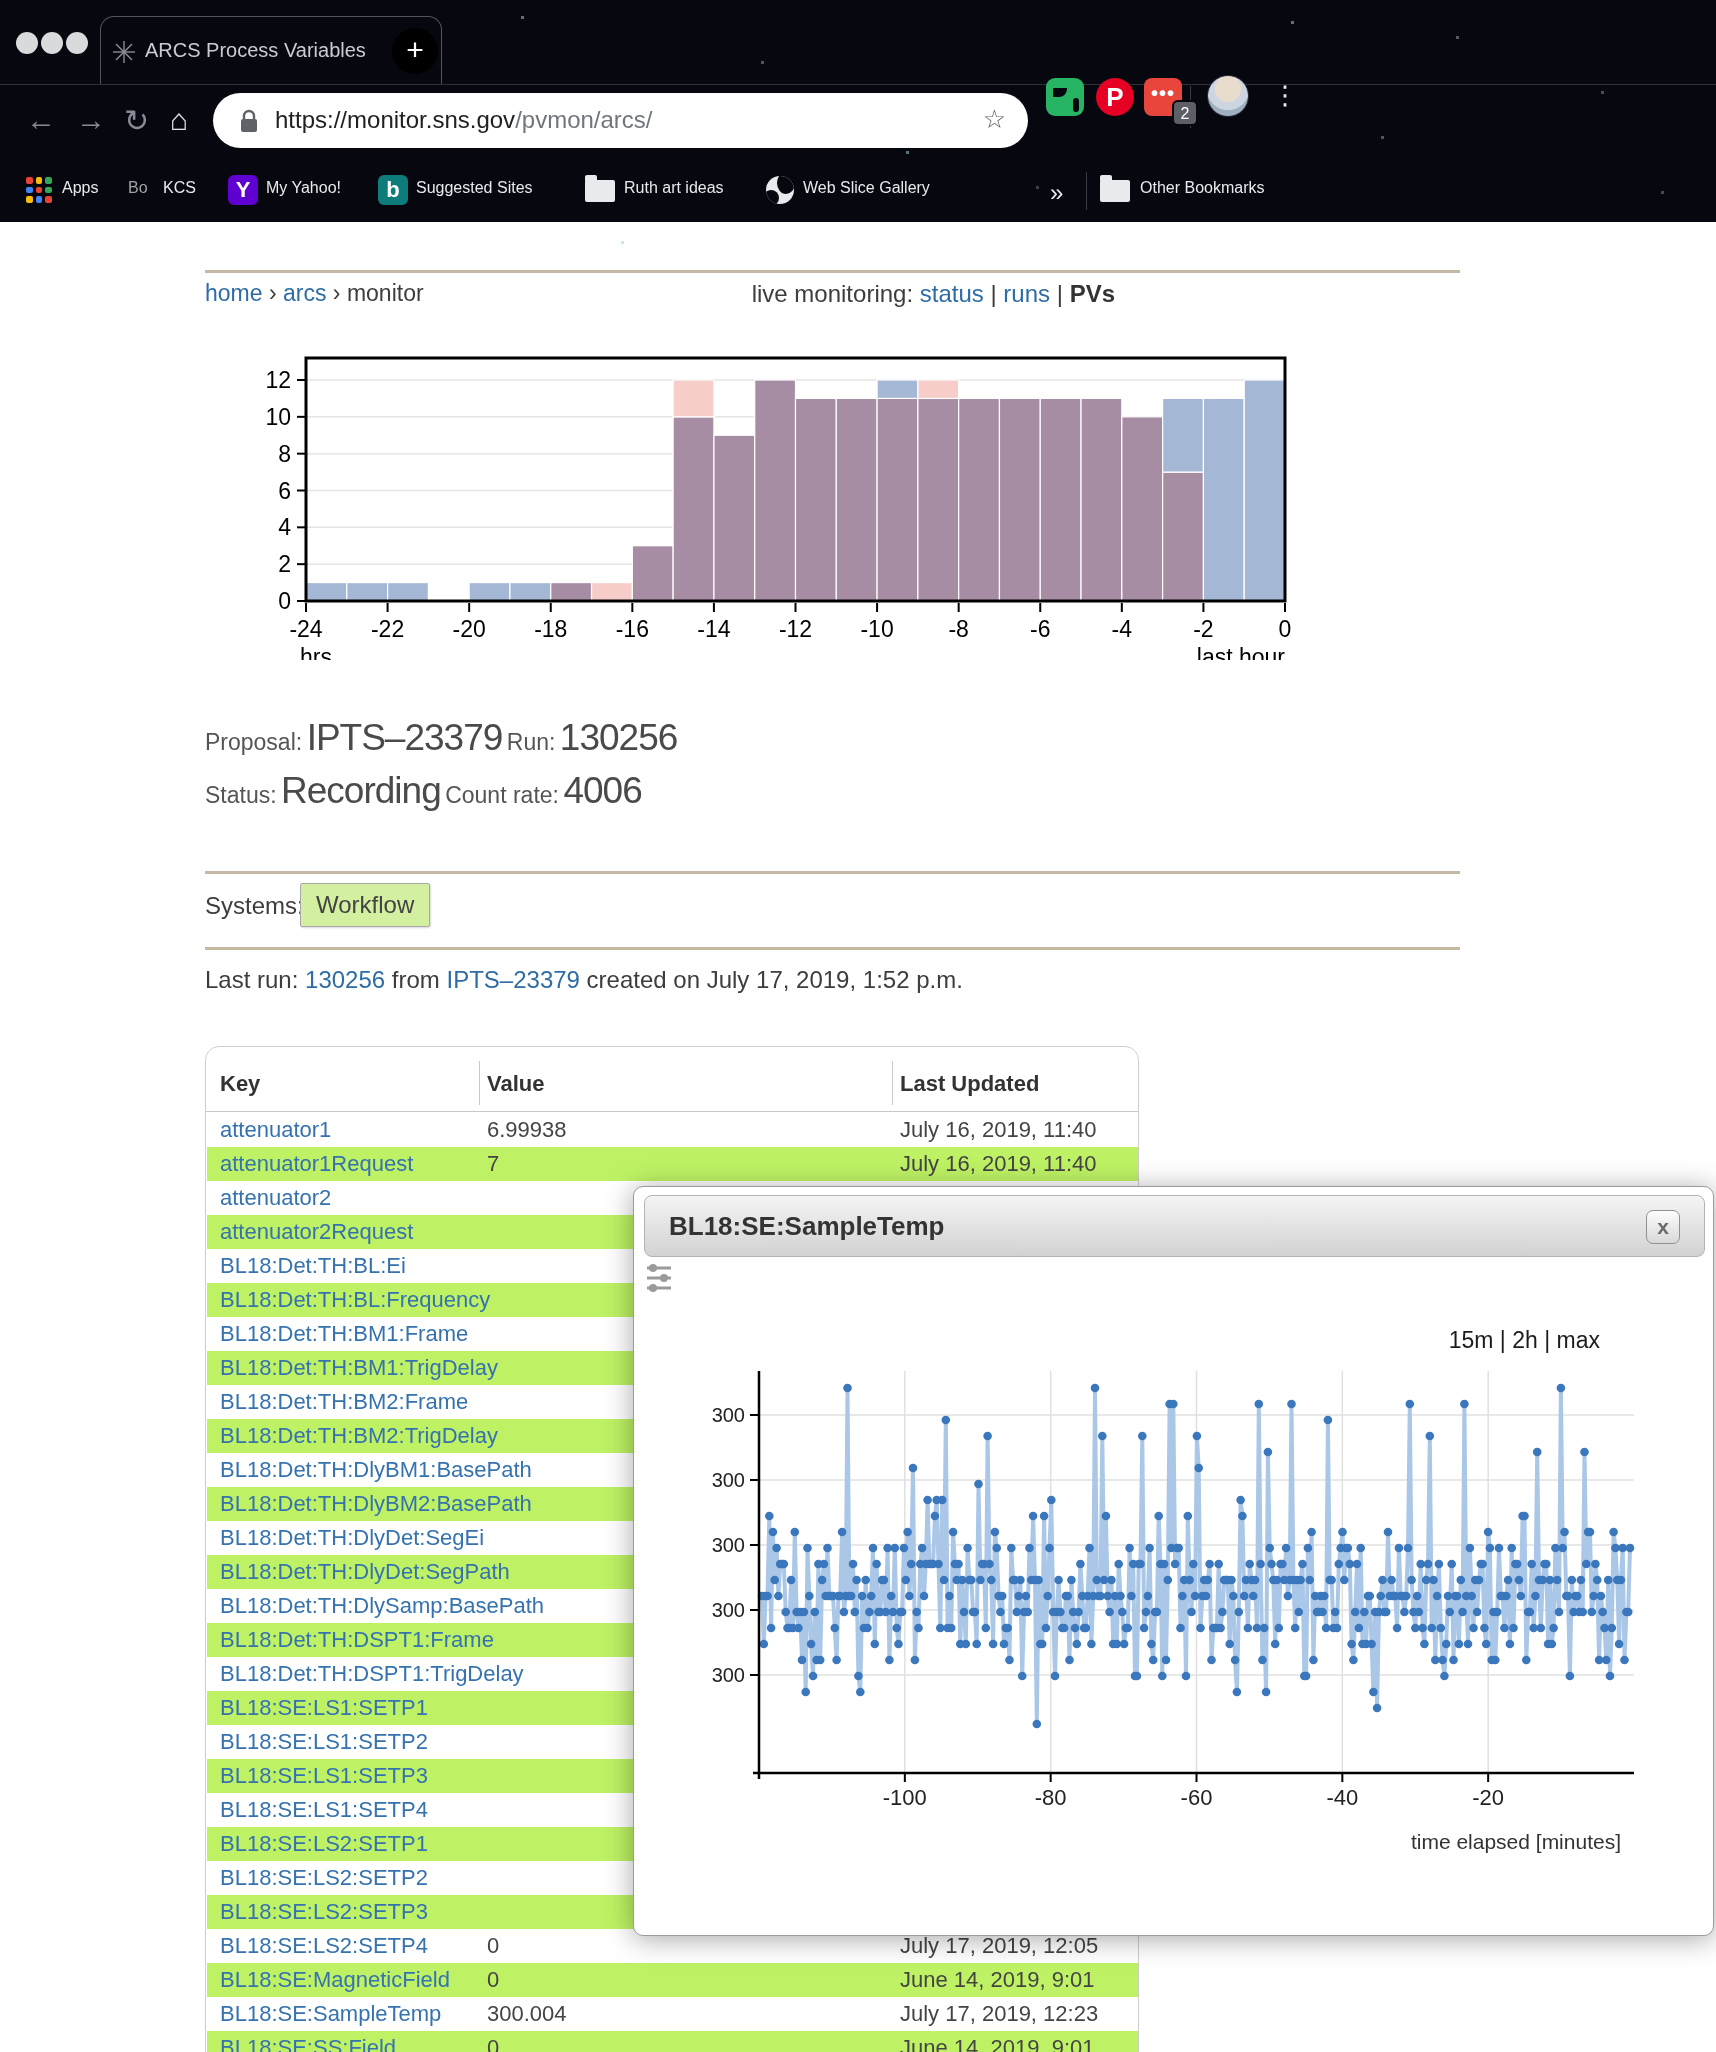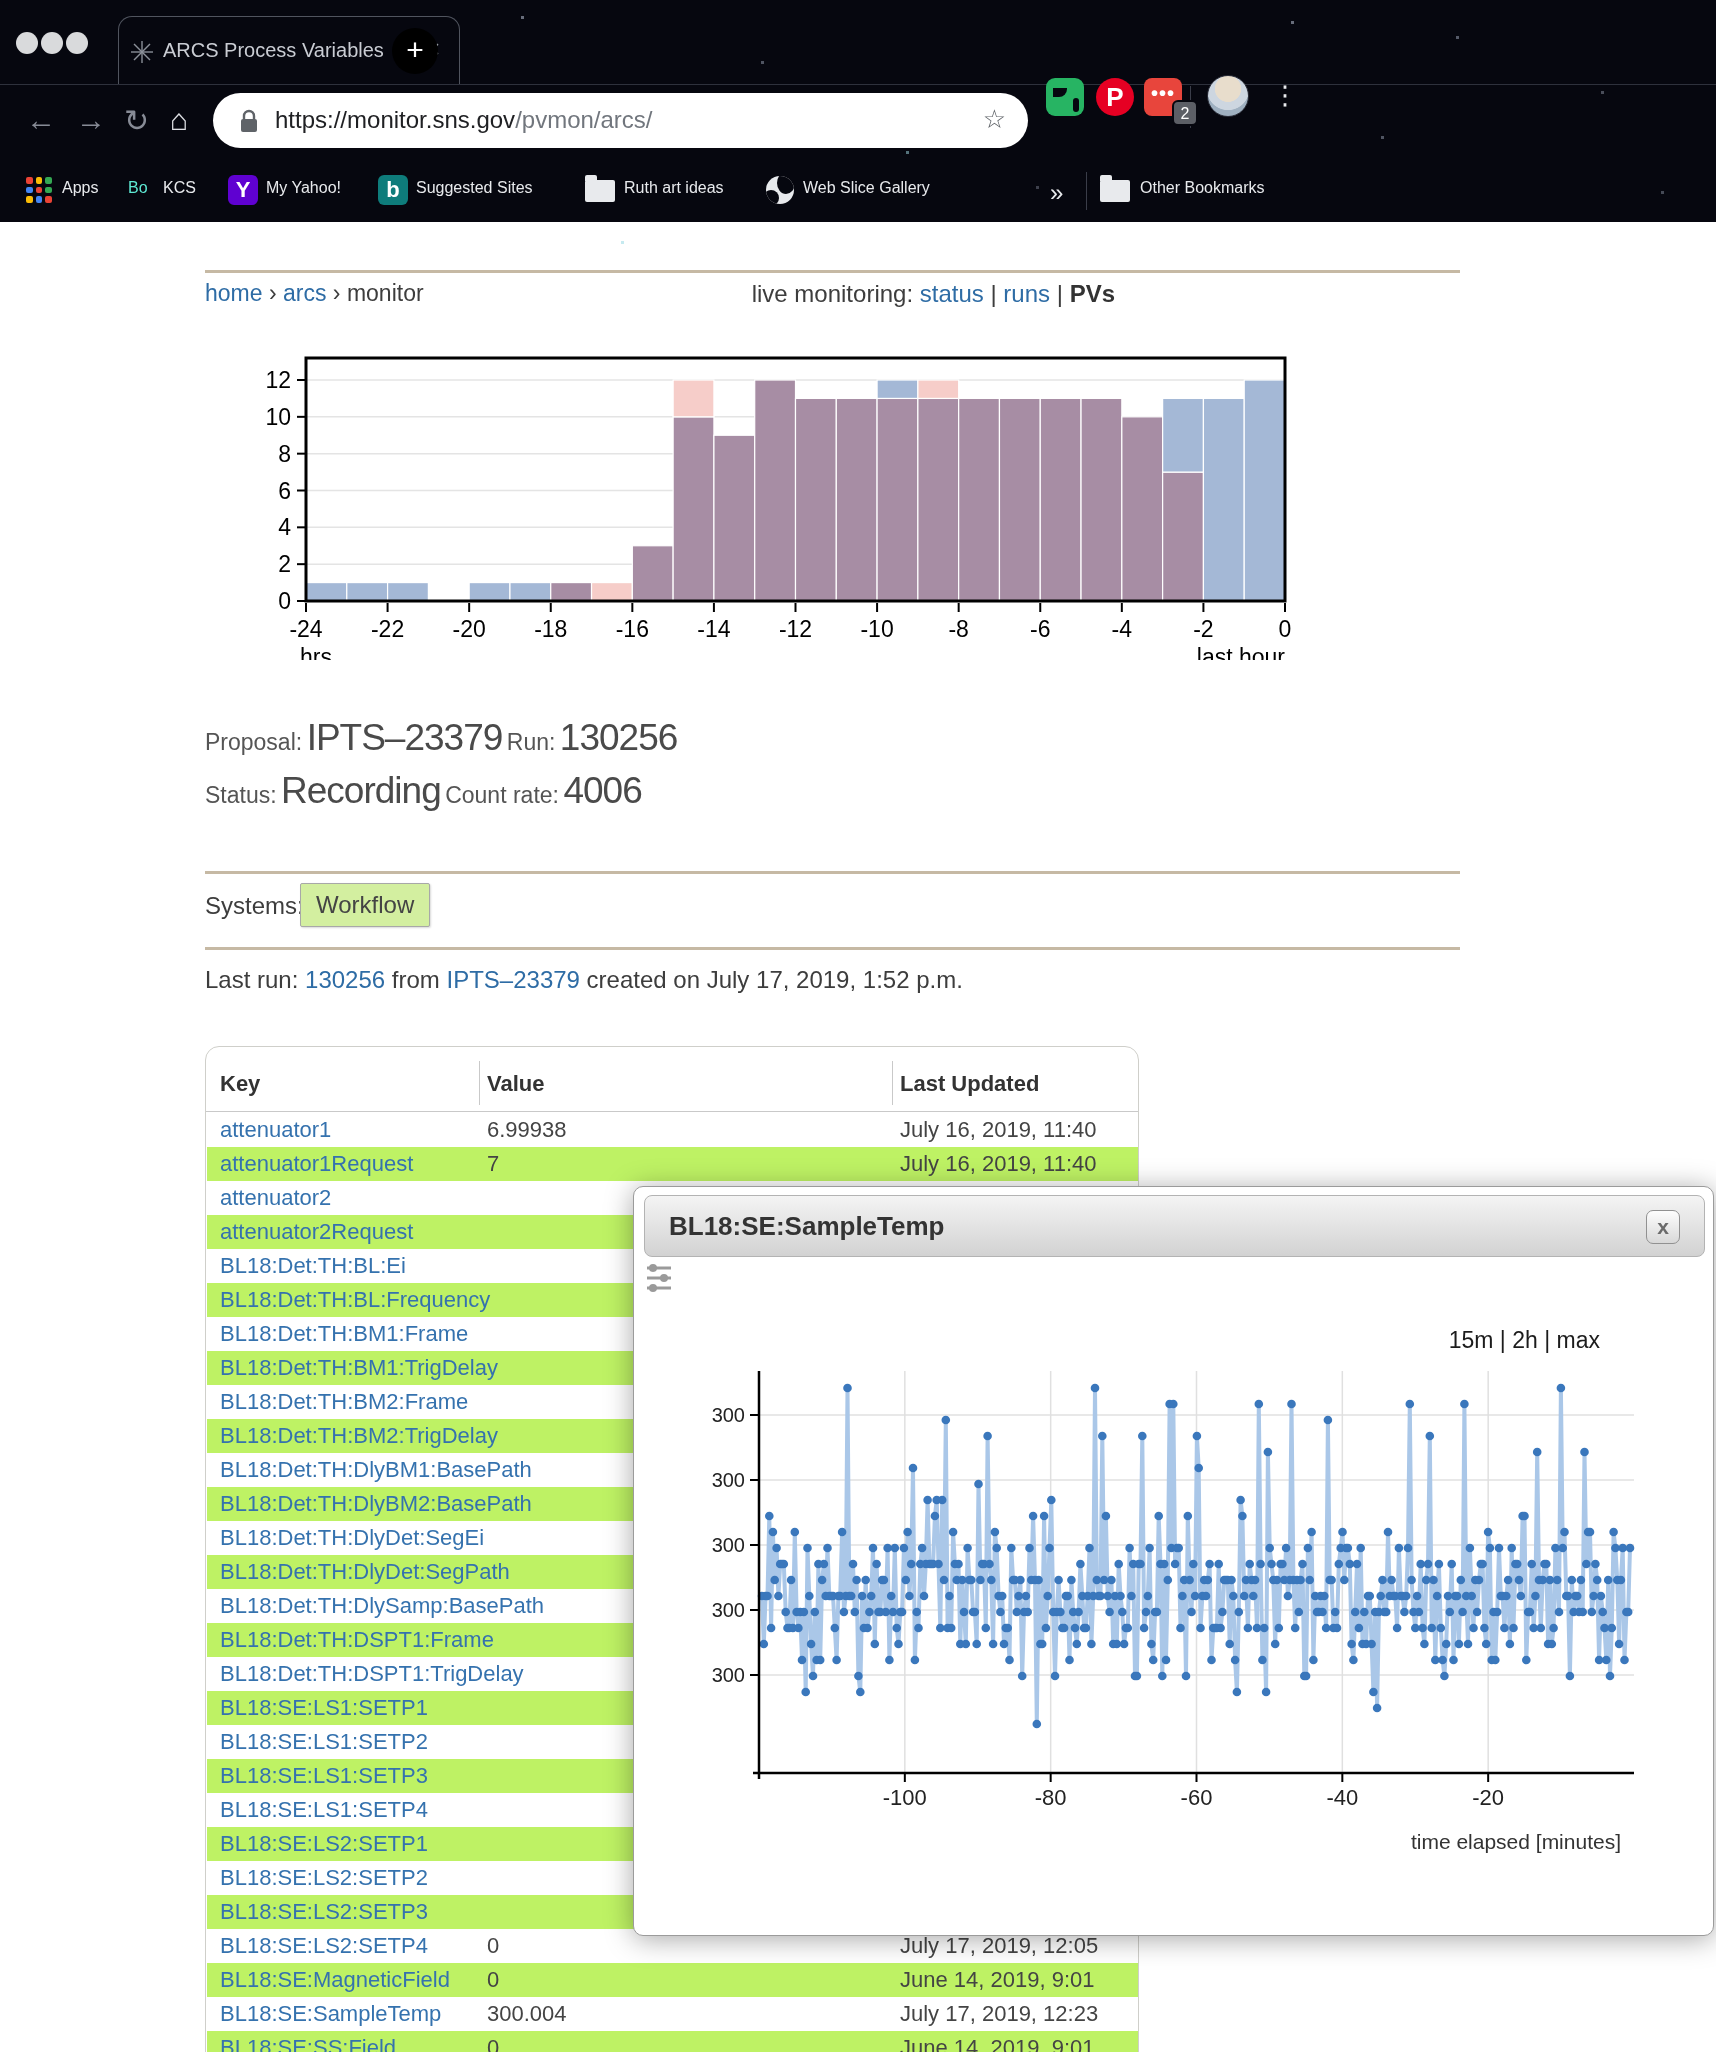--- a/index.html
+++ b/index.html
@@ -10,21 +10,21 @@
   .chrome { position:absolute; left:0; top:0; width:1716px; height:222px; background:#06070f; }
   .stars { position:absolute; left:2px; top:2px; width:1px; height:1px; background:transparent;
     box-shadow: 520px 15px 0 1px rgba(200,210,230,.5), 620px 240px 0 1px rgba(160,220,230,.6),
     760px 60px 0 1px rgba(190,200,220,.4), 1290px 20px 0 1px rgba(200,210,230,.5),
     1455px 35px 0 1px rgba(180,190,210,.45), 1600px 90px 0 1px rgba(200,210,230,.35),
     240px 175px 0 1px rgba(180,190,210,.35), 905px 150px 0 1px rgba(160,220,230,.5),
     1380px 135px 0 1px rgba(190,200,220,.4), 430px 95px 0 1px rgba(120,130,150,.4),
     1035px 185px 0 1px rgba(190,200,220,.3), 1660px 190px 0 1px rgba(190,200,220,.35); }
   .traffic { position:absolute; top:32px; width:22px; height:22px; border-radius:50%; background:#d9dadc; }
   .tab { position:absolute; left:100px; top:16px; width:342px; height:68px; border:1px solid #50545e;
-    border-bottom:none; border-radius:14px 14px 0 0; background:#06070f;margin-left:18px; }
+    border-bottom:none; border-radius:14px 14px 0 0; background:#06070f; }
   .tab-fav { position:absolute; left:12px; top:24px; width:22px; height:22px; }
   .tab-title { position:absolute; left:44px; top:22px; font-size:20px; color:#c9ccd3; white-space:nowrap; }
   .tab-close { position:absolute; right:18px; top:21px; font-size:19px; color:#9aa0a6; }
   .newtab { position:absolute; left:392px; top:28px; width:46px; height:46px; border-radius:50%; background:#000;
     color:#fff; font-size:30px; text-align:center; line-height:44px; }
   .toolbar-sep { position:absolute; left:0; top:84px; width:1716px; height:1px; background:#2e313c; }
   .navbtn { position:absolute; top:103px; font-size:30px; color:#878b96; }
   .pill { position:absolute; left:213px; top:93px; width:815px; height:55px; background:#fff; border-radius:28px; }
   .lock { position:absolute; left:27px; top:16px; }
   .url { position:absolute; left:62px; top:13px; font-size:24px; color:#202124; white-space:nowrap; }
@@ -37,21 +37,21 @@
   .pinterest { border-radius:50%; background:#e60023; color:#fff; font-weight:bold; font-size:26px; text-align:center; line-height:38px; }
   .redext { border-radius:8px; background:#e8453c; color:#fff; font-weight:bold; font-size:20px; text-align:center; line-height:30px; letter-spacing:1px; }
   .badge { position:absolute; left:1172px; top:100px; width:26px; height:26px; background:#5c5f66; border:2px solid #06070f;
     border-radius:6px; color:#fff; font-size:16px; text-align:center; line-height:23px; z-index:3; }
   .vsep { position:absolute; width:1px; background:#3a3d49; }
   .avatar { position:absolute; left:1207px; top:75px; width:42px; height:42px; border-radius:50%;
     background:radial-gradient(circle at 50% 32%, #e8ddcc 0 38%, #cdd6e0 40% 62%, #9fb0c0 64%); border:1px solid #2a2d38; }
   .menu3 { position:absolute; left:1272px; top:80px; font-size:26px; color:#e8eaed; }
   .bookmarks { position:absolute; left:0; top:160px; width:1716px; height:62px; }
   .bm-label { position:absolute; top:19px; font-size:16px; color:#e8eaed; white-space:nowrap; }
-  .bm-faint { color:#5eead4;text-align:right; }
+  .bm-faint { color:#a3a3a3;text-align:right; }
   .appsgrid { position:absolute; left:26px; top:17px; width:26px; height:26px; display:grid;
     grid-template-columns:repeat(3,1fr); grid-template-rows:repeat(3,1fr); gap:3px; }
   .appsgrid i { border-radius:2px; }
   .sqicon { position:absolute; top:15px; width:30px; height:30px; border-radius:6px; color:#fff; font-weight:bold;
     font-size:22px; text-align:center; line-height:30px; }
   .folder { position:absolute; top:20px; width:30px; height:22px; background:#e8eaed; border-radius:2px; }
   .folder:before { content:""; position:absolute; left:0; top:-5px; width:12px; height:6px; background:#e8eaed; border-radius:2px 2px 0 0; }
   .globe { position:absolute; left:766px; top:16px; width:28px; height:28px; border-radius:50%; background:#e8eaed; overflow:hidden; }
   .globe:before { content:""; position:absolute; left:11px; top:-4px; width:18px; height:22px; background:#06070f; border-radius:50% 0 50% 50%; }
   .globe:after { content:""; position:absolute; left:-3px; top:14px; width:16px; height:16px; background:#06070f; border-radius:50%; }

